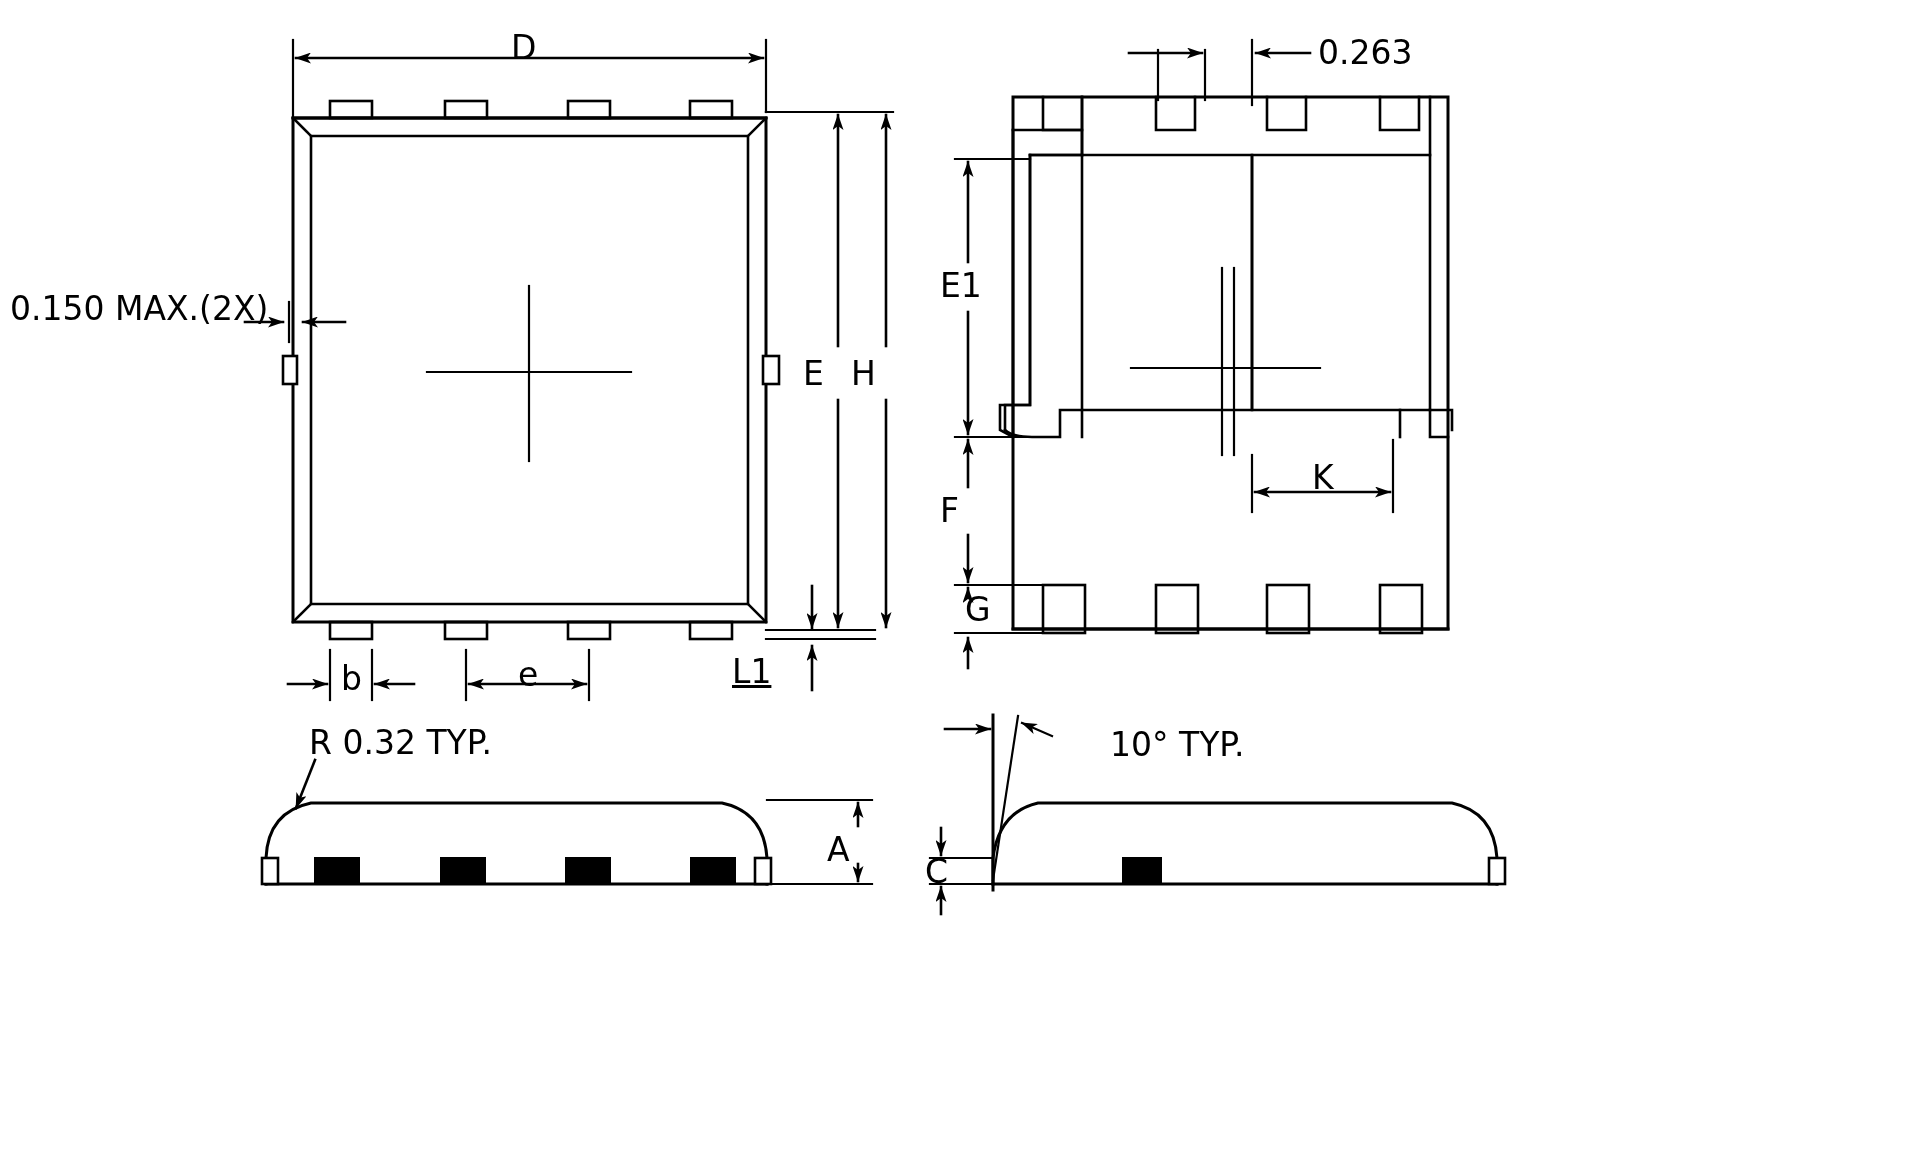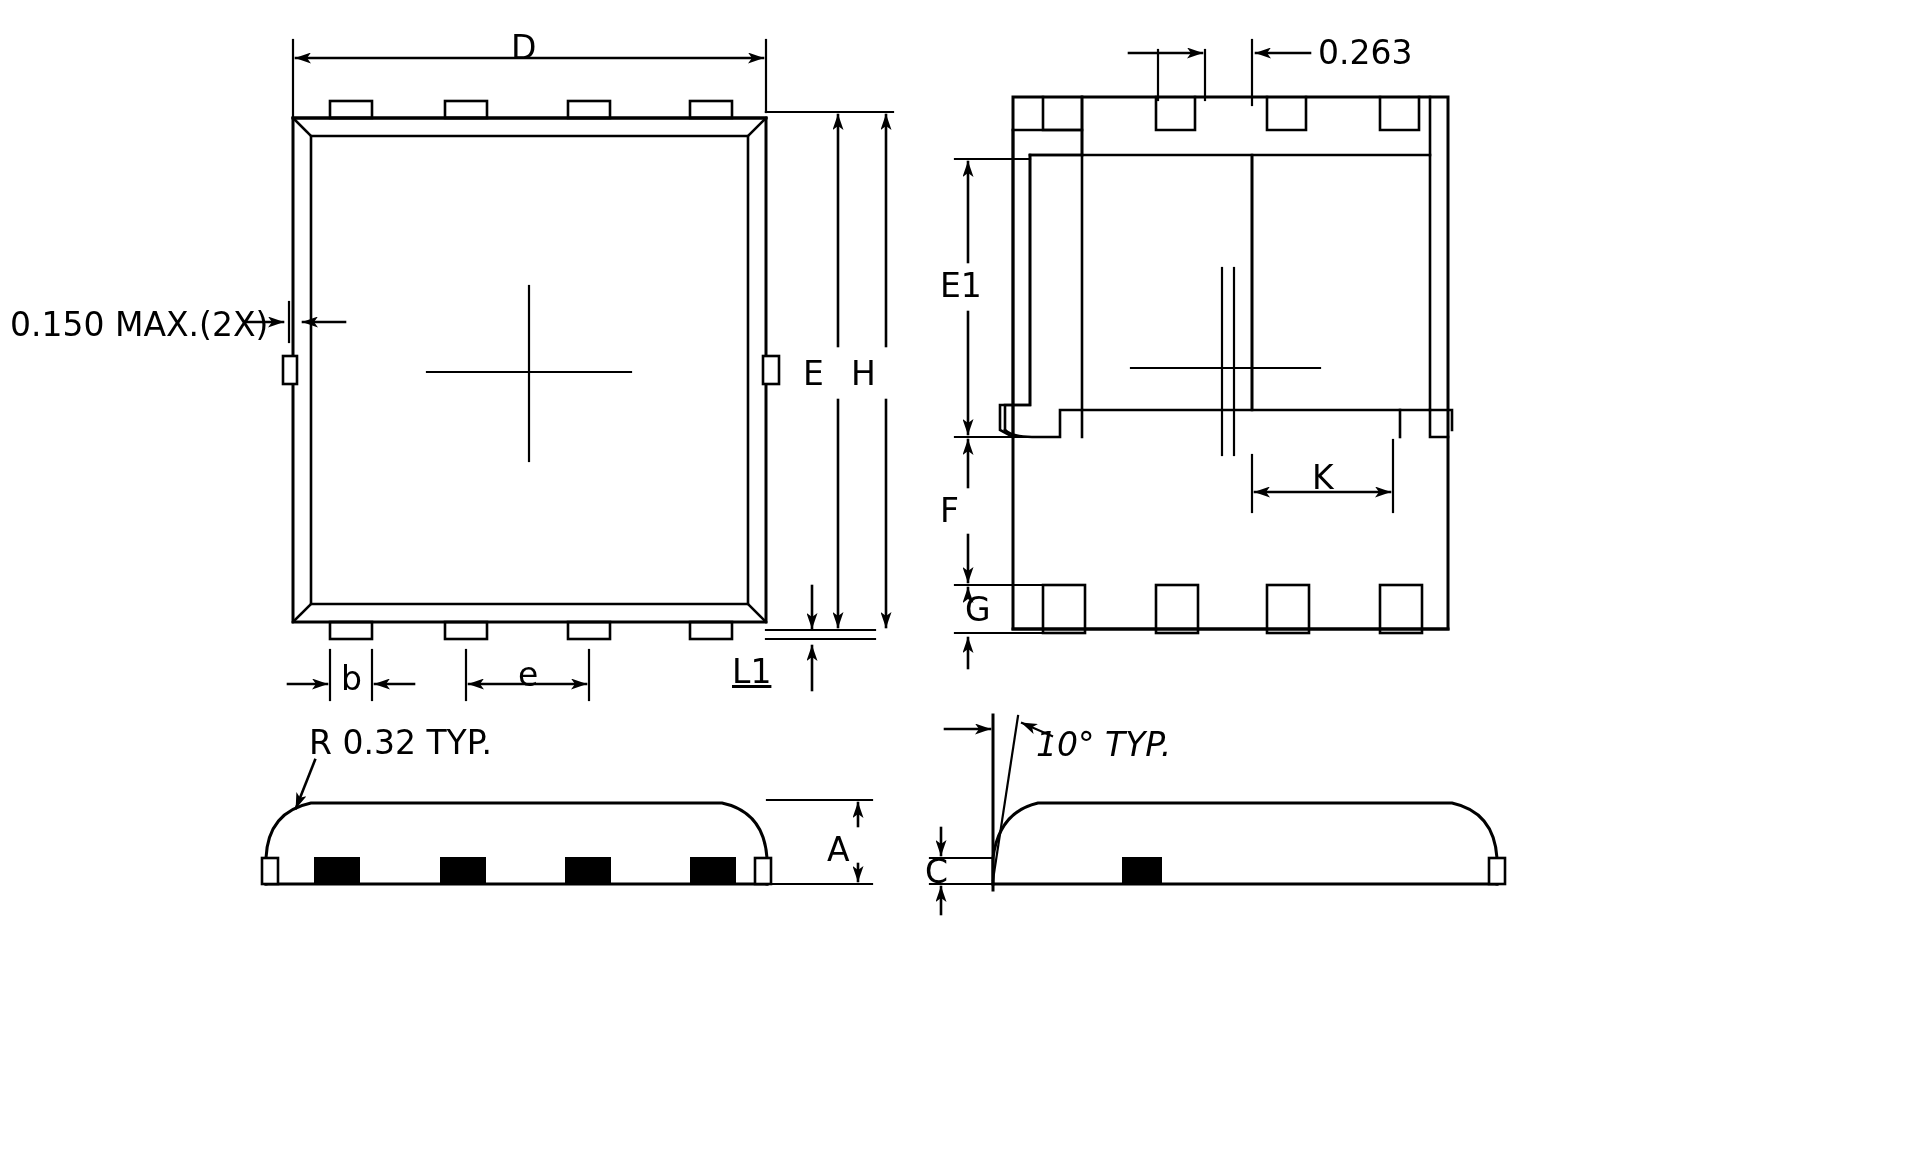--- a/index.html
+++ b/index.html
@@ -191,21 +191,21 @@
     <rect x="565" y="857" width="46" height="27"></rect>
     <rect x="690" y="857" width="46" height="27"></rect>
     <rect x="1122" y="857" width="40" height="27"></rect>
   </g>
 
   </g>
 </svg>
 
 <div class="lbl big" style="left:511px;top:28px;">D</div>
 
-<div class="lbl big" style="left:10px;top:305px;">0.150 MAX.(2X)</div>
+<div class="lbl big" style="left:10px;top:289px;">0.150 MAX.(2X)</div>
 
 <div class="lbl big" style="left:803px;top:354px;">E</div>
 
 <div class="lbl big" style="left:851px;top:354px;">H</div>
 
 <div class="lbl big" style="left:732px;top:652px;text-decoration:underline;">L1</div>
 
 <div class="lbl big" style="left:341px;top:659px;">b</div>
 
 <div class="lbl big" style="left:518px;top:655px;">e</div>
@@ -217,17 +217,17 @@
 <div class="lbl big" style="left:940px;top:491px;">F</div>
 
 <div class="lbl big" style="left:965px;top:590px;">G</div>
 
 <div class="lbl big" style="left:1312px;top:458px;">K</div>
 
 <div class="lbl big" style="left:309px;top:723px;">R 0.32 TYP.</div>
 
 <div class="lbl big" style="left:827px;top:830px;">A</div>
 
-<div class="lbl big" style="left:1036px;top:725px;font-style:italic;">10°  TYP.</div>
+<div class="lbl big" style="left:1110px;top:725px;">10°  TYP.</div>
 
 <div class="lbl big" style="left:925px;top:852px;">C</div>
 
 </div>
 
 </body></html>

